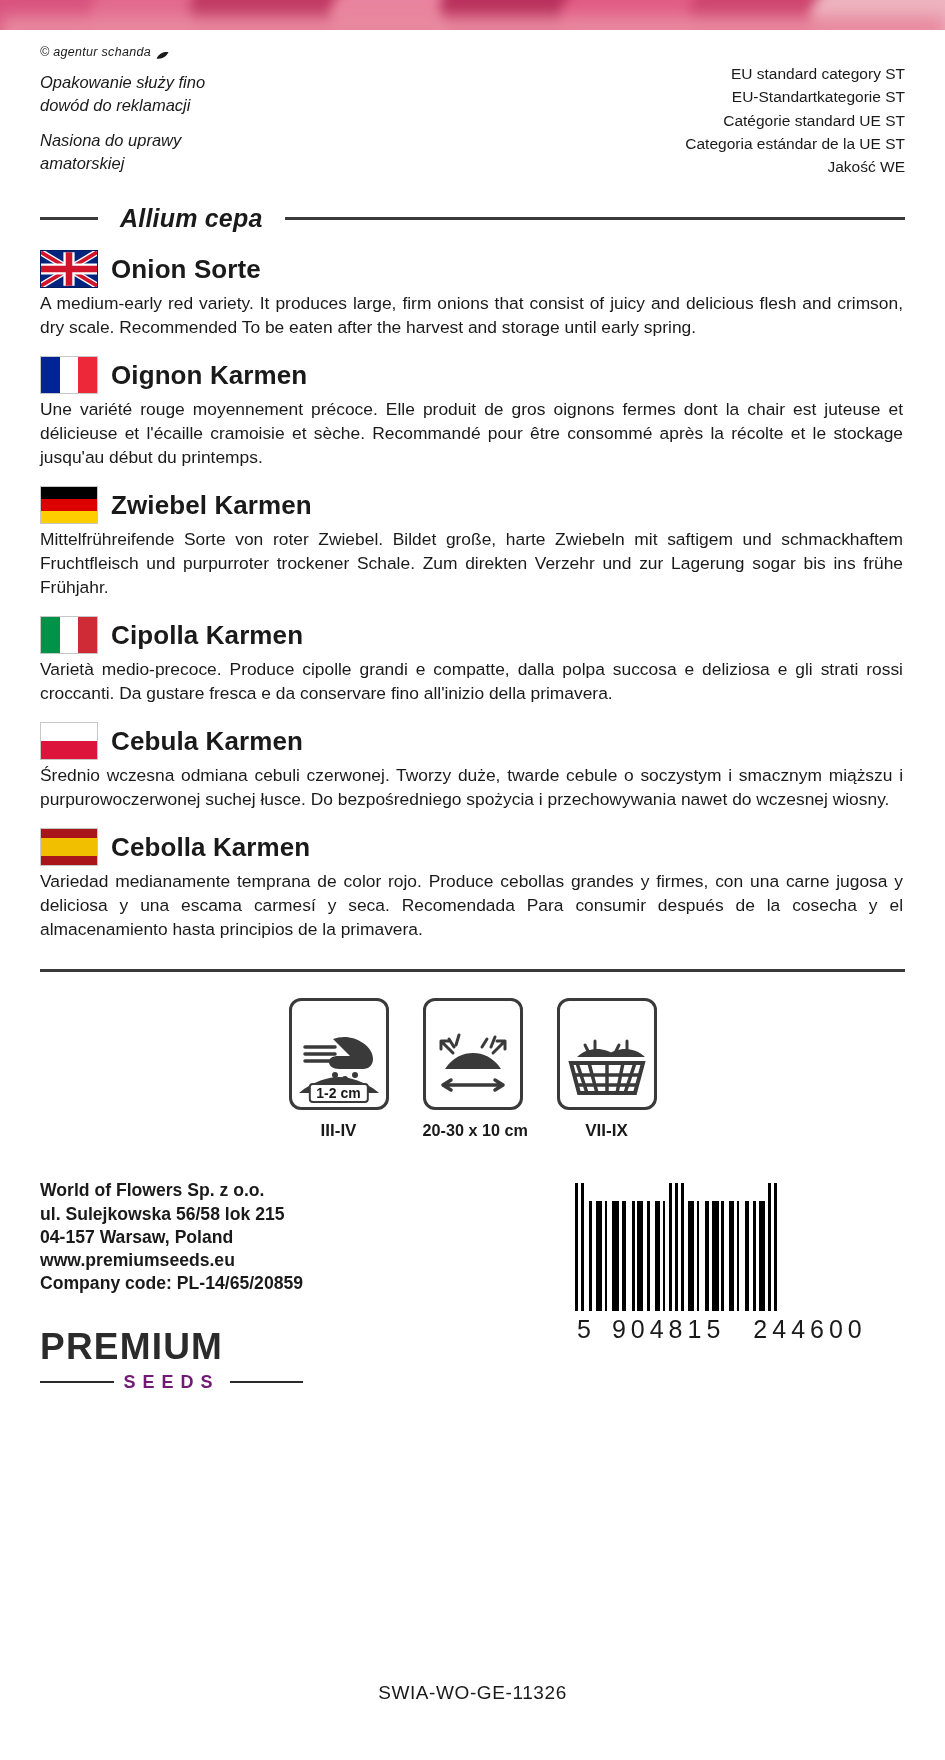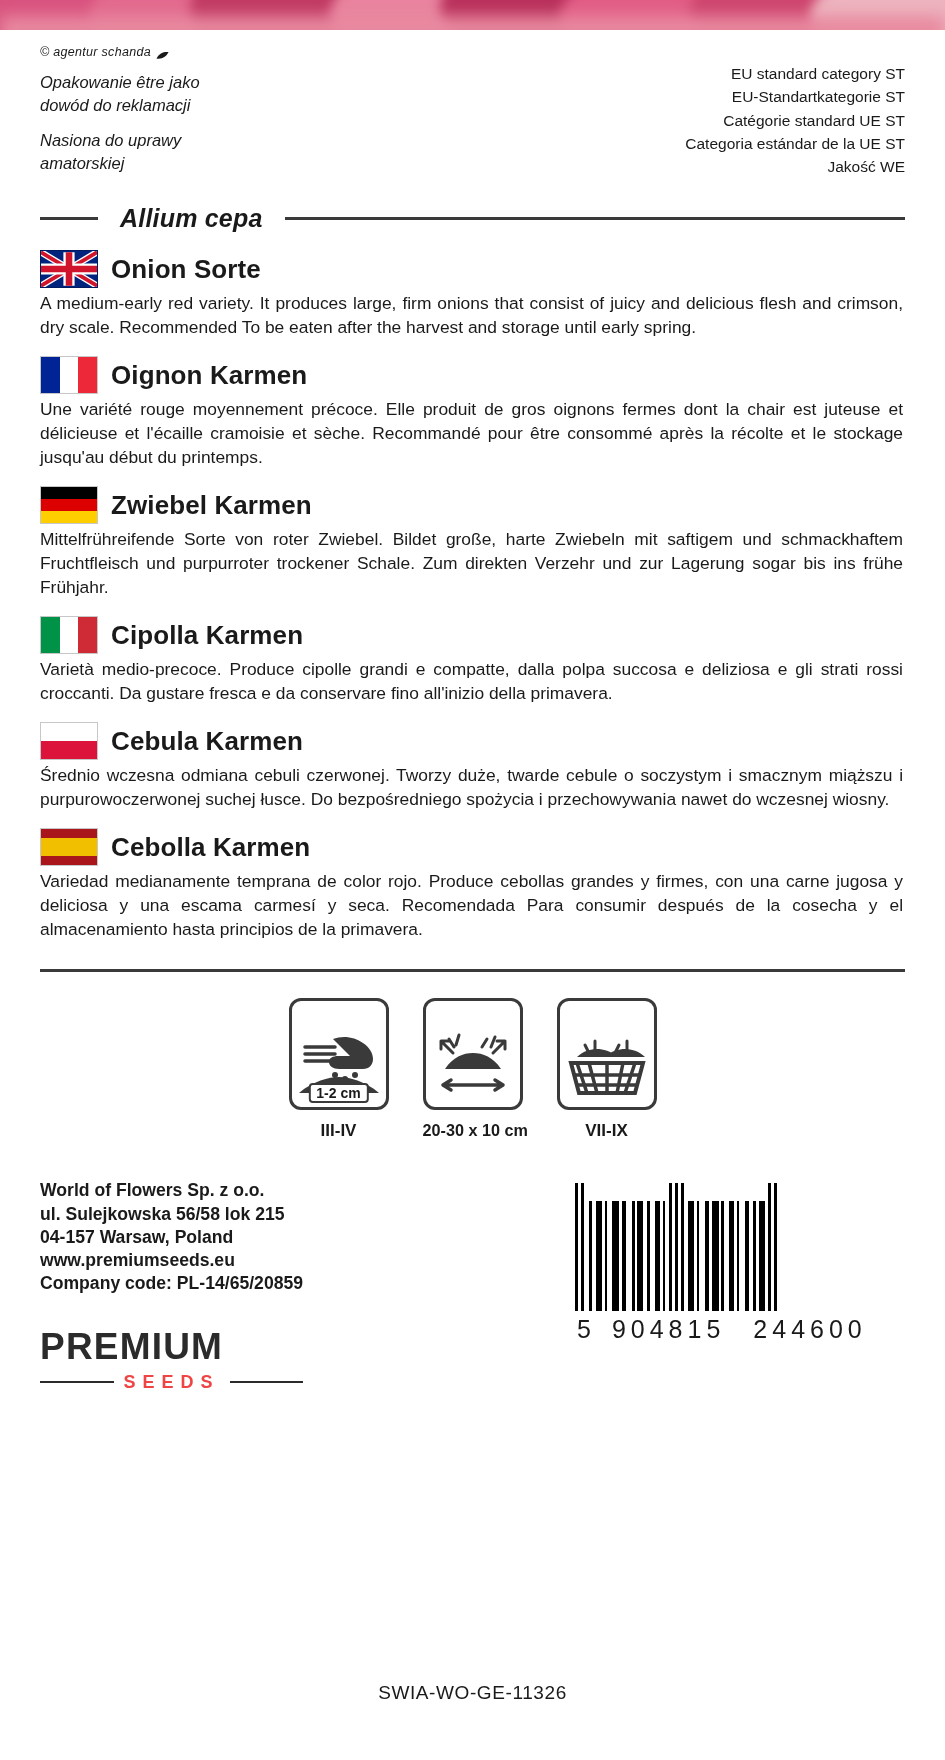--- a/index.html
+++ b/index.html
@@ -202,21 +202,21 @@
     display: flex;
     align-items: center;
     gap: 10px;
     margin-top: 4px;
   }
   .brand-rule .br-line { flex: 1; height: 2px; background: #2b2b2b; }
   .brand-sub {
     font-size: 18px;
     letter-spacing: 7px;
     font-weight: bold;
-    color: #ef4444;
+    color: #701a75;
   }
 
   
   .barcode-wrap {
     width: 330px;
     padding-top: 4px;
   }
   .bars {
     height: 128px;
     display: flex;
@@ -267,21 +267,21 @@
   <div class="legal-row">
     <div class="legal-left">
       <div class="copyline">
         <span>© agentur schanda</span>
         <span class="leaf">
           <svg width="13" height="9" viewBox="0 0 13 9" aria-hidden="true">
             <path d="M0.5 7.5 C3 2, 8 0.5, 12.5 1 C11 5, 6 8.5, 0.5 7.5 Z" fill="#1a1a1a"></path>
           </svg>
         </span>
       </div>
-      <p>Opakowanie être jako</p>
+      <p>Opakowanie służy fino</p>
       <p style="margin-top:-11px;">dowód do reklamacji</p>
       <p>Nasiona do uprawy</p>
       <p style="margin-top:-11px;">amatorskiej</p>
     </div>
     <div class="legal-right">
       <div>EU standard category ST</div>
       <div>EU-Standartkategorie ST</div>
       <div>Catégorie standard UE ST</div>
       <div>Categoria estándar de la UE ST</div>
       <div>Jakość WE</div>

